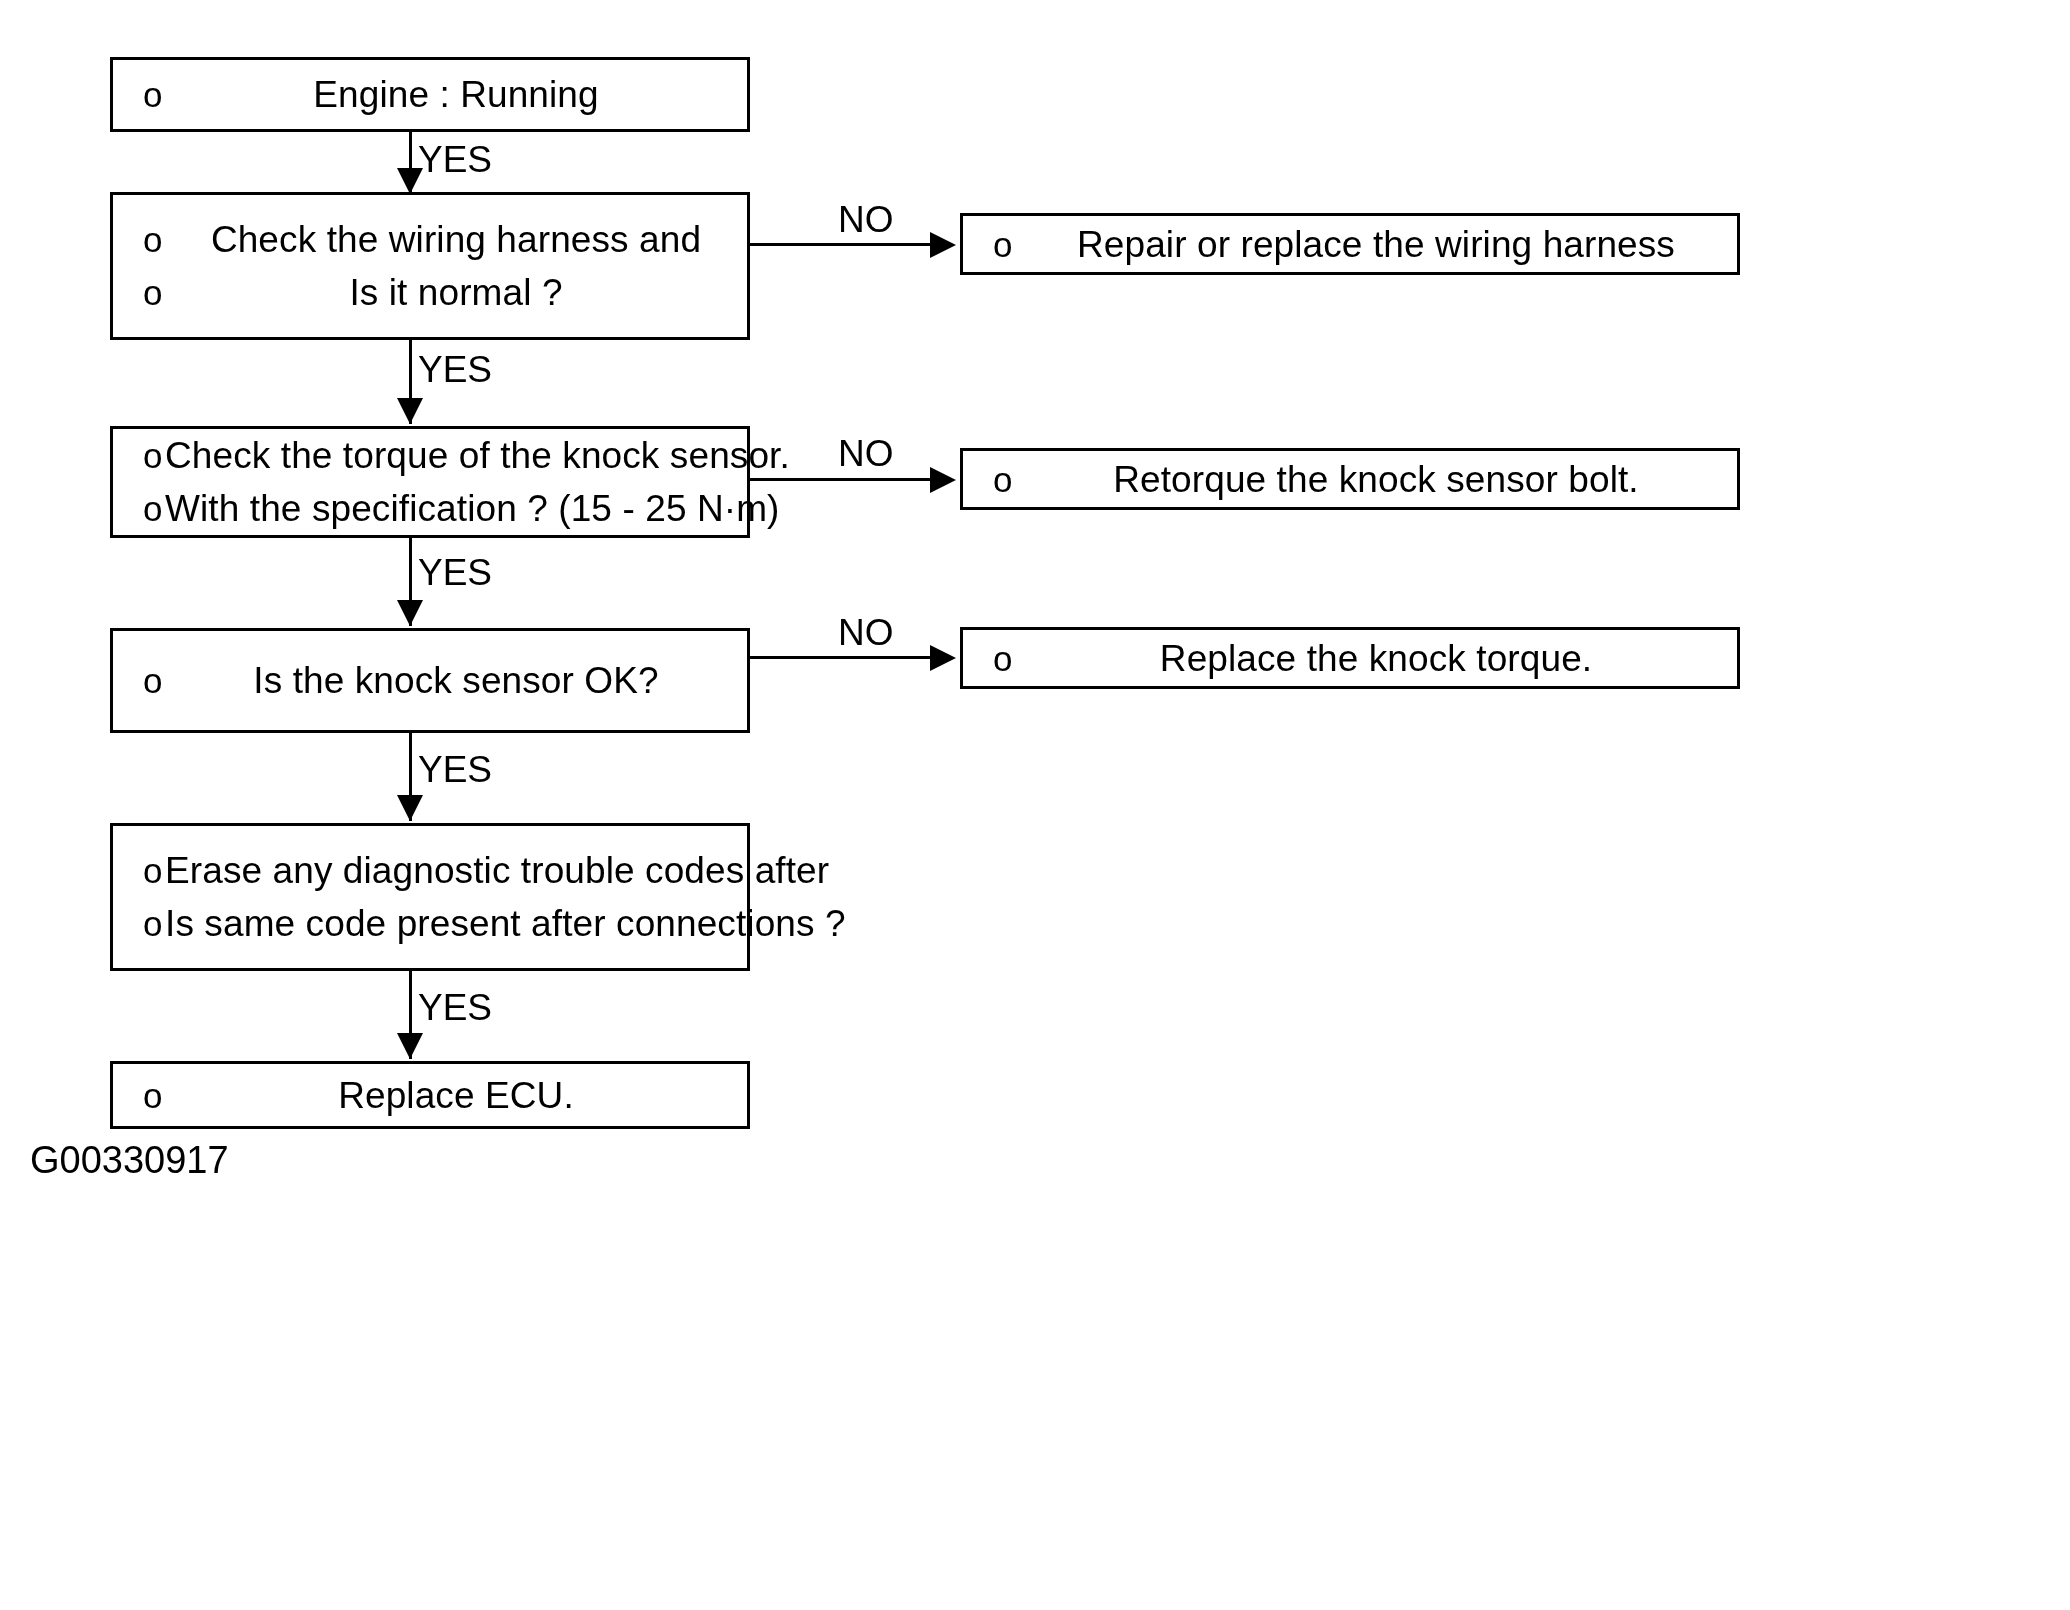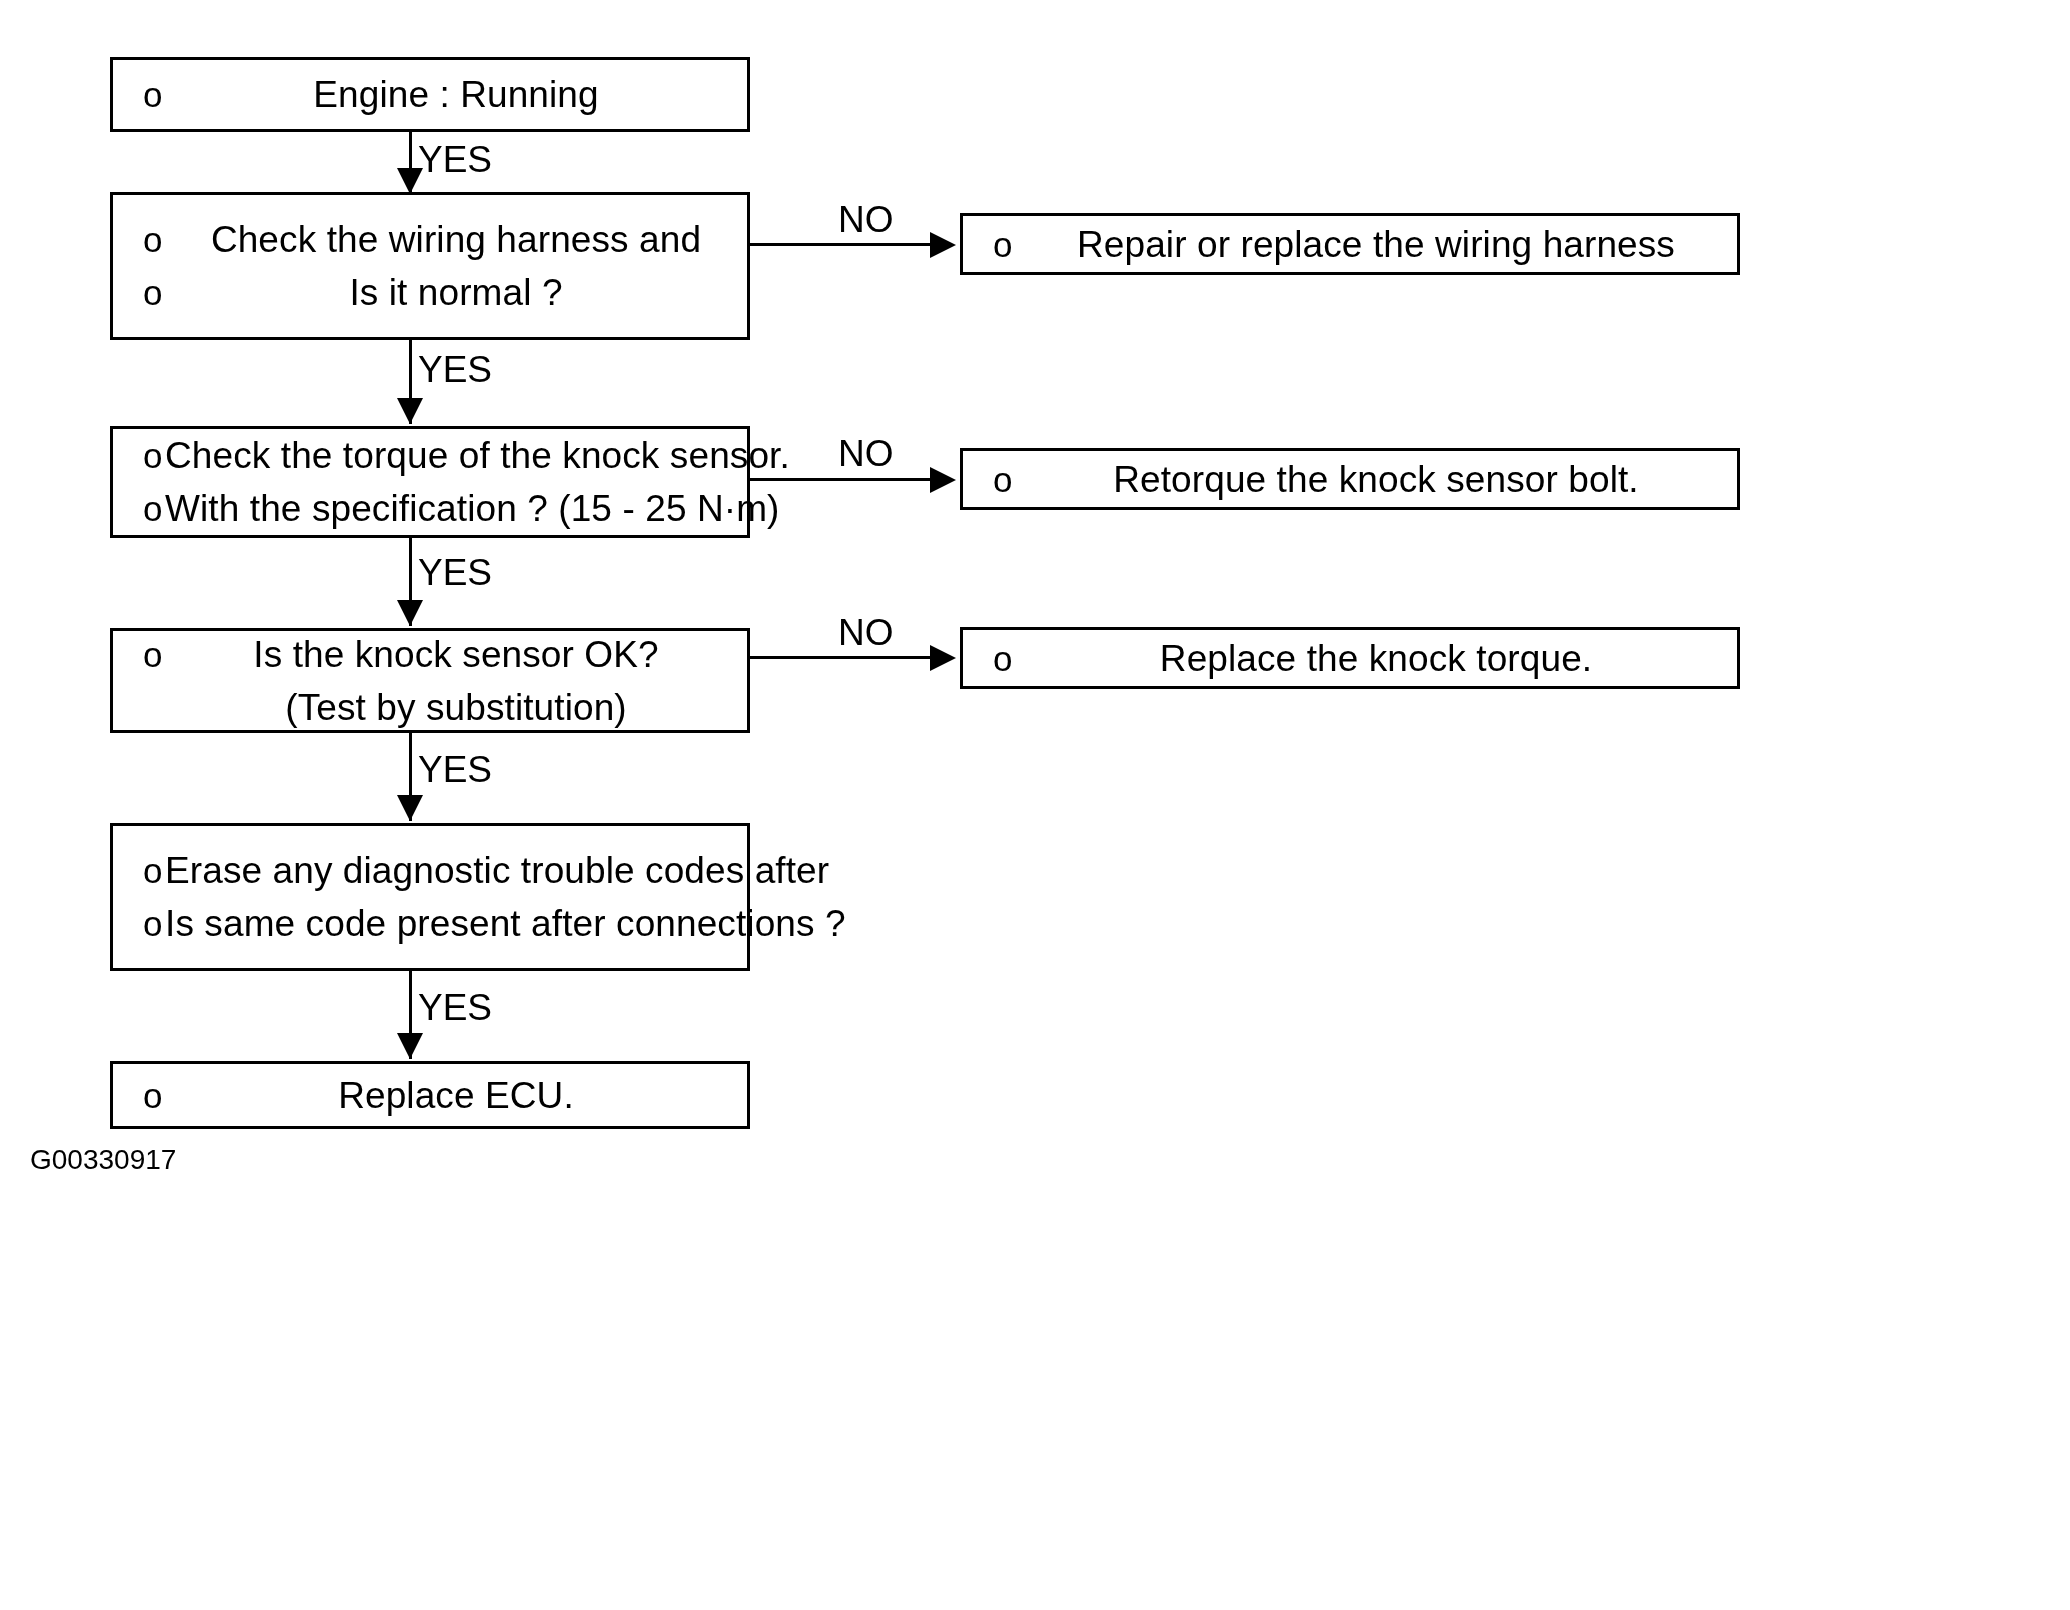--- a/index.html
+++ b/index.html
@@ -81,21 +81,21 @@
     border-left: 26px solid #000000;
   }
   .edge-label {
     position: absolute;
     font-size: 37px;
     line-height: 40px;
     white-space: pre;
   }
   .caption {
     position: absolute;
-    font-size: 28px;
+    font-size: 38px;
     line-height: 34px;
     white-space: pre;
   }
 </style>
 </head>
 <body>
 
 <div id="canvas">
 
   <div class="node" style="left:110px; top:57px; width:640px; height:75px;">
@@ -159,24 +159,20 @@
 
   <div class="vline" style="left:409px; top:538px; height:88px;"></div>
   <div class="arrow-down" style="left:397px; top:600px;"></div>
   <div class="edge-label" style="left:418px; top:553px;">YES</div>
 
   <div class="node" style="left:110px; top:628px; width:640px; height:105px;">
     <div class="line">
       <span class="bullet">o</span>
       <span class="ltext">Is the knock sensor OK?</span>
     </div>
-    <div class="line">
-      <span class="bullet blank"></span>
-      <span class="ltext">(Test by substitution)</span>
-    </div>
   </div>
 
   <div class="hline" style="left:750px; top:656px; width:195px;"></div>
   <div class="arrow-right" style="left:930px; top:645px;"></div>
   <div class="edge-label" style="left:838px; top:613px;">NO</div>
 
   <div class="node" style="left:960px; top:627px; width:780px; height:62px;">
     <div class="line">
       <span class="bullet">o</span>
       <span class="ltext">Replace the knock torque.</span>

